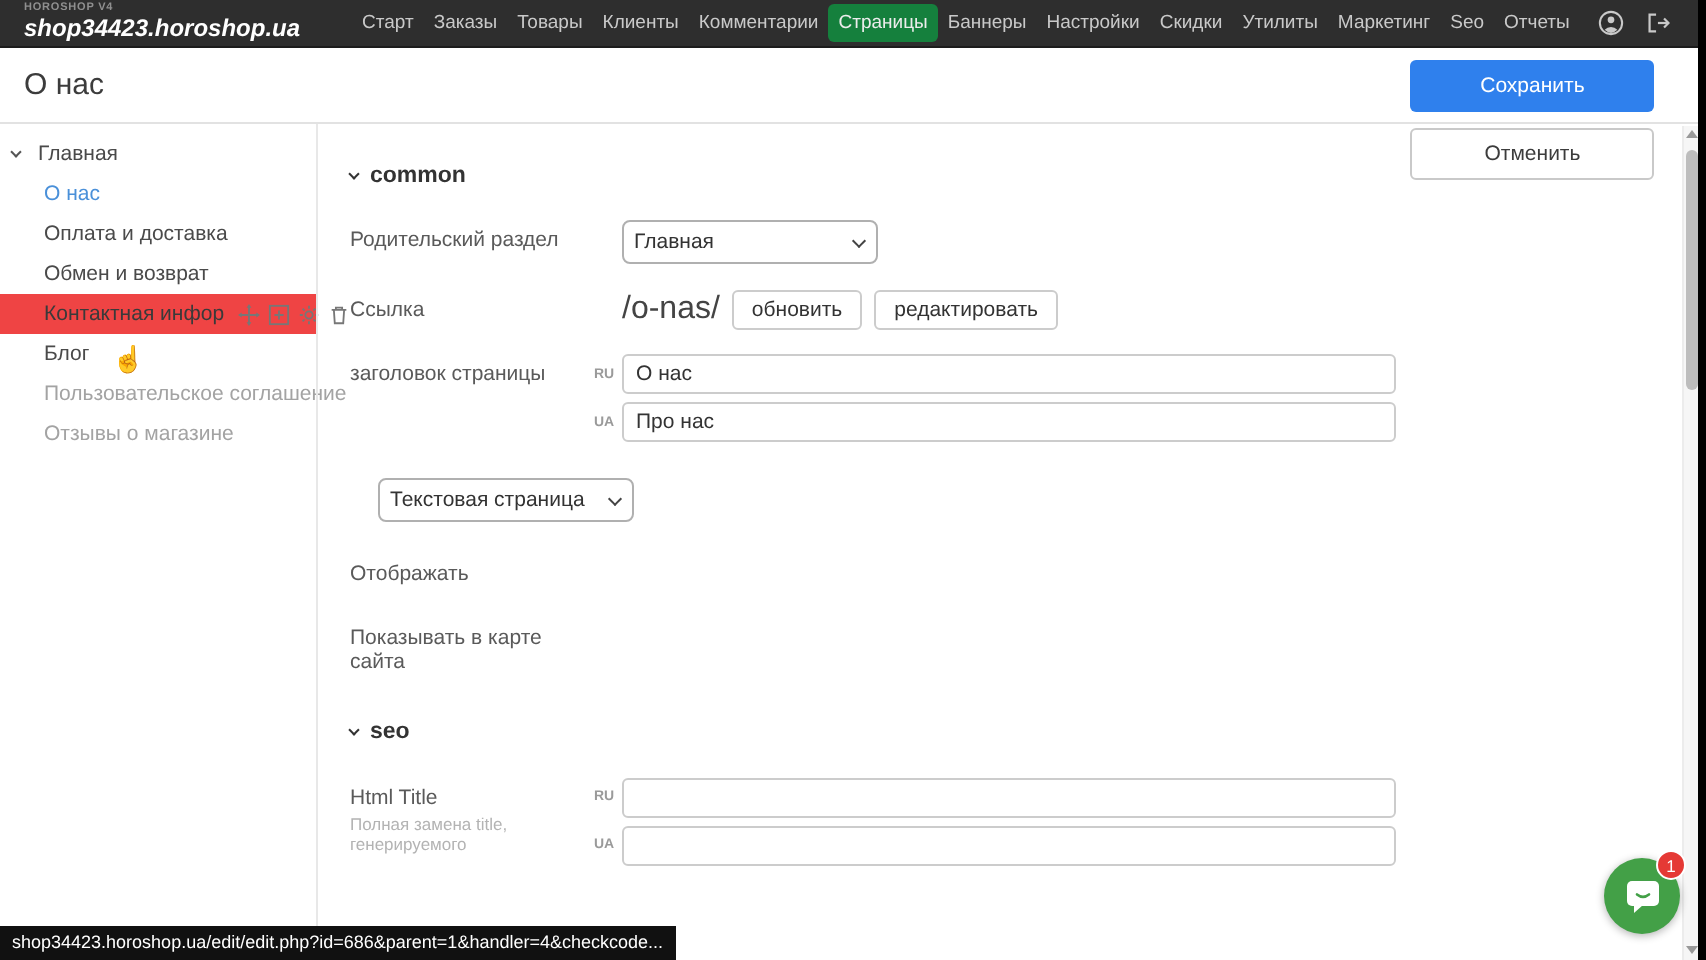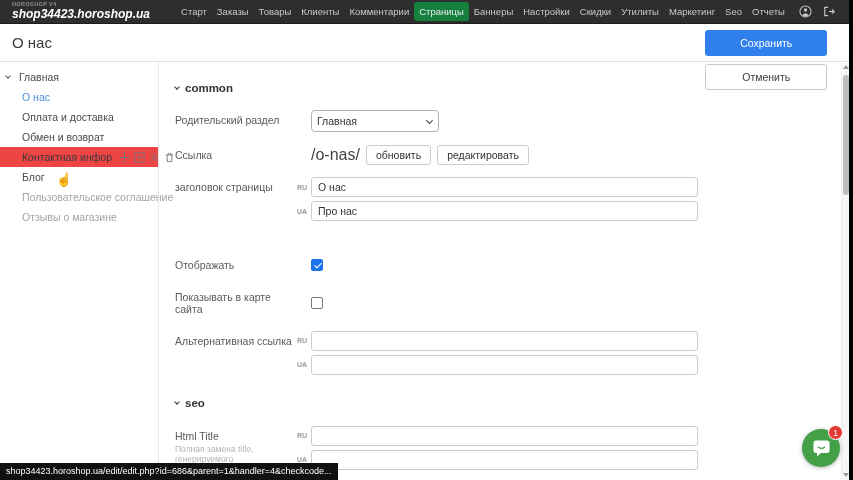--- a/index.html
+++ b/index.html
@@ -55,21 +55,21 @@
   .text-input { width:387px; height:20px; border:1px solid #ccc; border-radius:3px; font-size:10.5px; padding:0 6px; font-family:inherit; color:#333; outline:none; }
   .select-wrap { position:relative; margin-left:14px; }
   select.select { width:128px; height:22px; font-size:10.5px; border:1px solid #b0b0b0; border-radius:4px; padding:0 18px 0 5px; font-family:inherit; color:#333; background:#fff; appearance:none; -webkit-appearance:none; outline:none; }
   .select-wrap::after { content:""; position:absolute; right:7px; top:8px; width:4px; height:4px; border-right:1.4px solid #444; border-bottom:1.4px solid #444; transform:rotate(45deg); pointer-events:none; }
   .link-control { display:flex; align-items:center; gap:6px; margin-left:14px; }
   .link-value { font-size:16px; color:#444; }
   .btn-small { font-size:10.5px; padding:3px 9px; border:1px solid #ccc; border-radius:3px; background:#fff; color:#333; cursor:pointer; font-family:inherit; }
   .checkbox { width:12px; height:12px; border:1px solid #767676; border-radius:2px; background:#fff; margin-left:14px; position:relative; cursor:pointer; flex-shrink:0; }
   .checkbox[data-checked="true"] { background:#1a73e8; border-color:#1a73e8; }
   .checkbox[data-checked="true"]::after { content:""; position:absolute; left:3.5px; top:1px; width:3px; height:6px; border-right:1.6px solid #fff; border-bottom:1.6px solid #fff; transform:rotate(45deg); }
-  .check-row { align-items:center; }
+  .check-row { align-items:center;justify-content:space-between; }
   .check-row .form-label { padding-top:0; }
 
   
   .statusbar { position:absolute; left:0; bottom:0; background:#111; color:#fff; font-size:9px; padding:3px 6px 4px 6px; z-index:25; white-space:nowrap; }
   .cursor-hand { position:absolute; left:56px; top:172px; z-index:40; font-size:13px; color:#1a1a1a; pointer-events:none; }
   .chat-fab { position:absolute; right:13px; bottom:13px; width:38px; height:38px; border-radius:50%; background:#43a047; z-index:30; display:flex; align-items:center; justify-content:center; cursor:pointer; box-shadow:0 1px 4px rgba(0,0,0,.3); }
   .chat-badge { position:absolute; top:-4px; right:-3px; min-width:15px; height:15px; border-radius:50%; background:#e53935; color:#fff; font-size:8.5px; display:flex; align-items:center; justify-content:center; border:1.5px solid #fff; }
   .scrollbar { position:absolute; right:4px; top:63px; bottom:0; width:8px; background:#f6f6f6; border-left:1px solid #ececec; z-index:20; }
   .scroll-up { position:absolute; top:2px; left:1px; width:0; height:0; border-left:3px solid transparent; border-right:3px solid transparent; border-bottom:4px solid #999; cursor:pointer; }
   .scroll-down { position:absolute; bottom:3px; left:1px; width:0; height:0; border-left:3px solid transparent; border-right:3px solid transparent; border-top:4px solid #999; cursor:pointer; }
@@ -216,45 +216,37 @@
           <input class="text-input" type="text" value="О нас" style="">
         </div>
         <div class="lang-row">
           <span class="lang-badge">UA</span>
           <input class="text-input" type="text" value="Про нас" style="">
         </div>
       </div>
     </div>
 
     <div class="form-row" style="margin-top:18px;">
+      <div class="select-wrap">
+        <select class="select">
+          <option>Текстовая страница</option>
+        </select>
+      </div>
     </div>
 
     <div class="form-row check-row" style="margin-top:20px;">
       <div class="form-label">Отображать</div>
       <span class="checkbox" data-checked="true"></span>
     </div>
 
     <div class="form-row check-row" style="margin-top:19px;">
       <div class="form-label">Показывать в карте сайта</div>
       <span class="checkbox" data-checked="false"></span>
     </div>
 
-    <div class="form-row" style="margin-top:15px;">
-      <div class="form-label">Альтернативная ссылка</div>
-      <div class="lang-col">
-        <div class="lang-row">
-          <span class="lang-badge">RU</span>
-          <input class="text-input" type="text" value="" style="">
-        </div>
-        <div class="lang-row">
-          <span class="lang-badge">UA</span>
-          <input class="text-input" type="text" value="" style="">
-        </div>
-      </div>
-    </div>
 
     <div class="section-header" style="margin-top:22px;">
       <span class="chev"></span>
       <span>seo</span>
     </div>
 
     <div class="form-row" style="margin-top:17px;">
       <div class="form-label">
         <span>Html Title</span>
         <div class="hint">Полная замена title, генерируемого</div>

